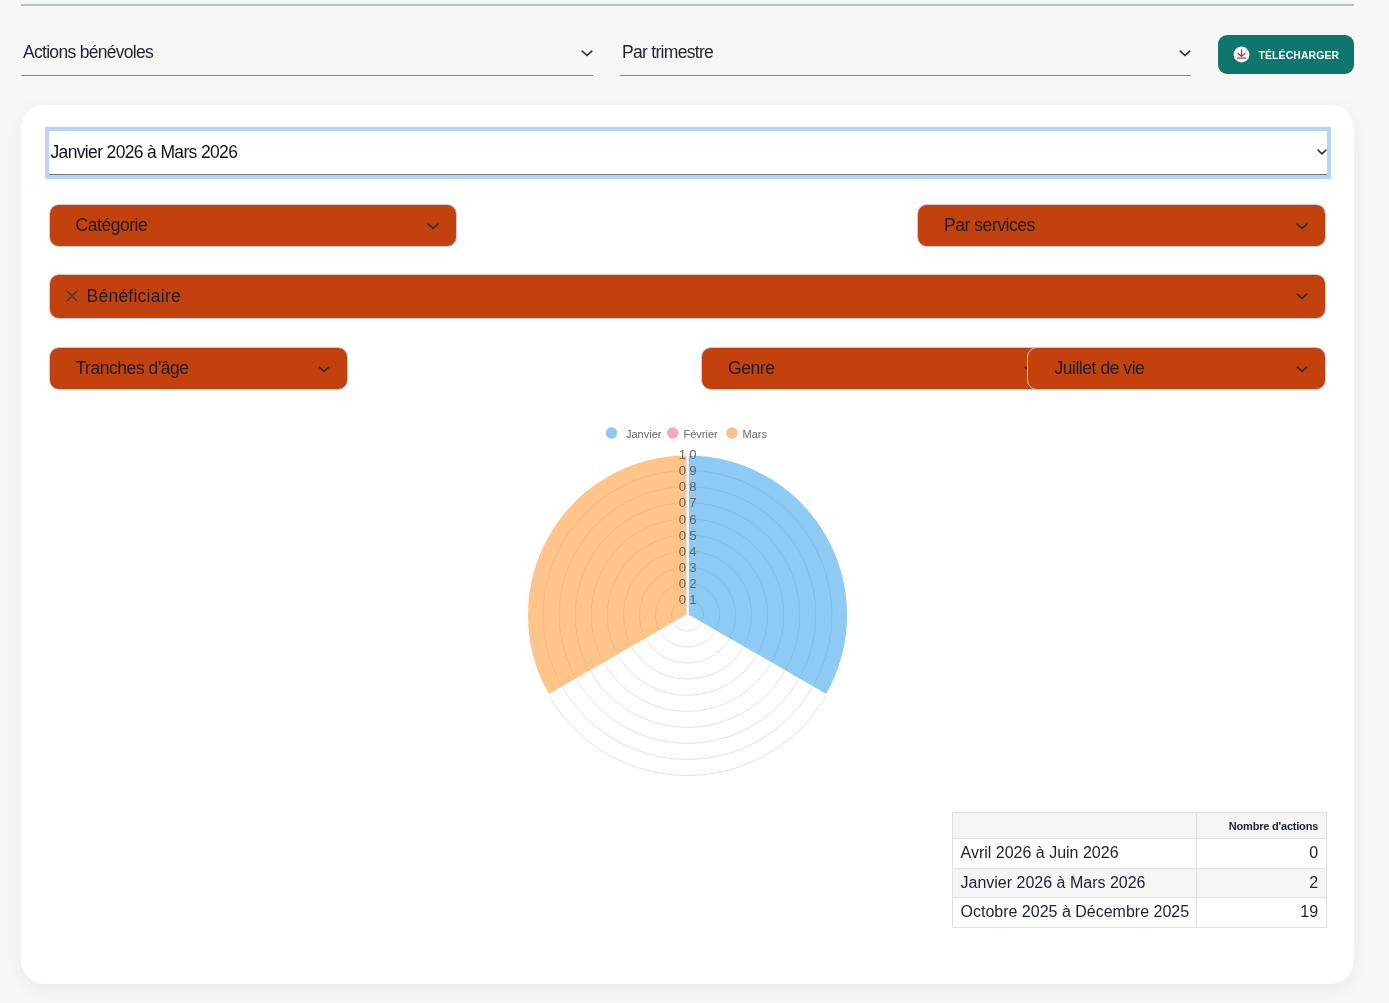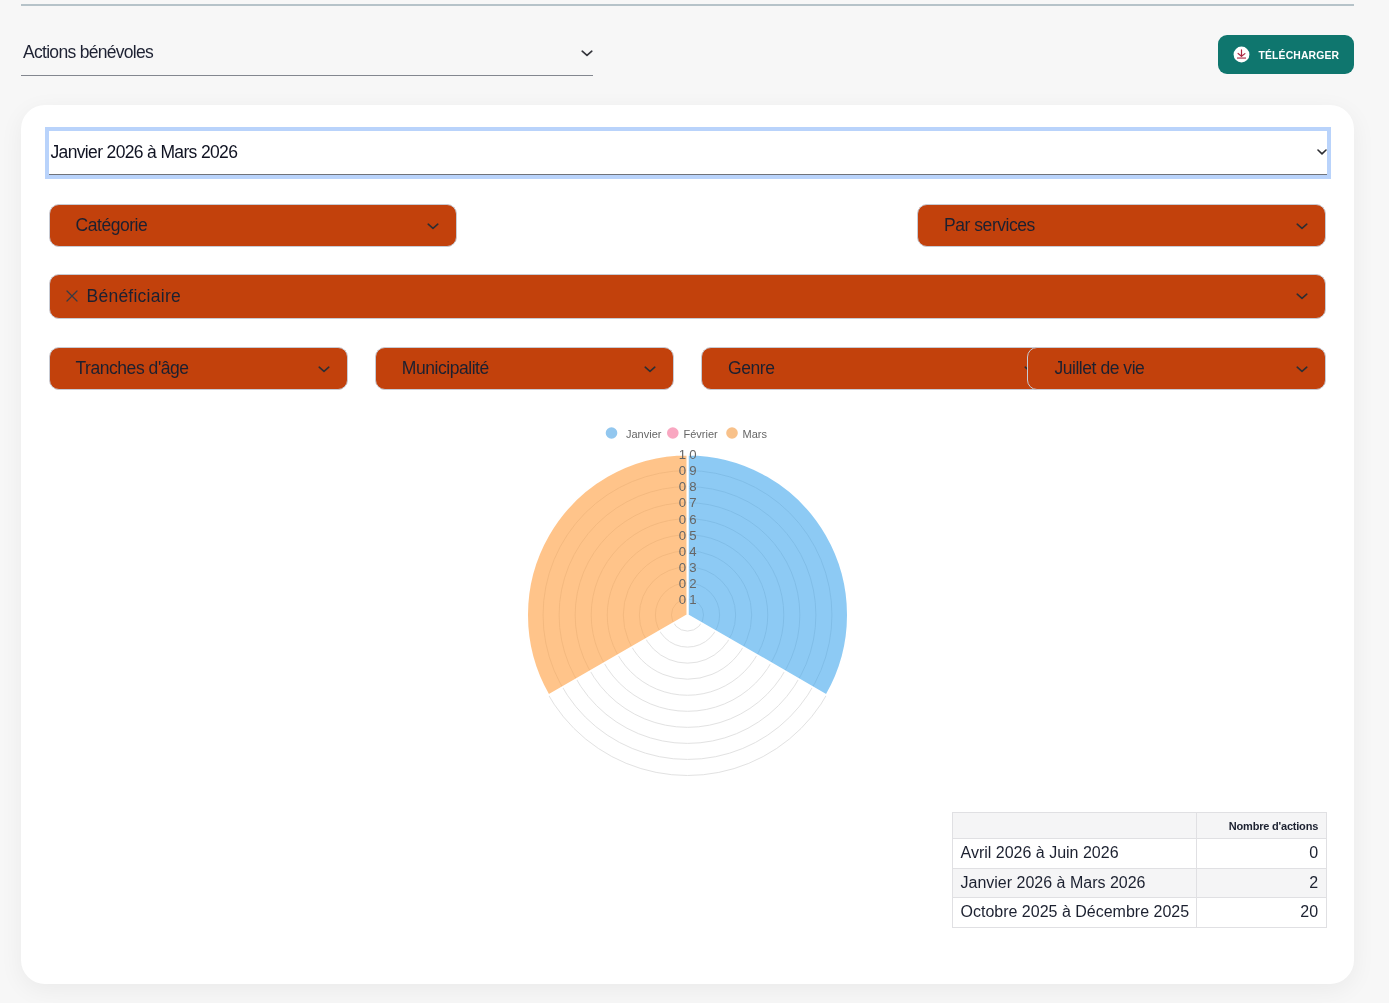--- a/index.html
+++ b/index.html
@@ -32,20 +32,27 @@
   td.n { text-align:right; }
   tr.g { background:#f5f5f6; }
 </style>
 </head>
 <body>
 <div class="page">
   <div class="abs topline"></div>
 
   <div class="abs usel" style="left:21px; width:572px;">
     <div class="lbl">Actions bénévoles</div>
+    <svg width="12" height="7" viewBox="0 0 12 7">
+        <path d="M1.2 1.2 L6 5.4 L10.8 1.2" fill="none" stroke="#35363c" stroke-width="1.7" stroke-linecap="round" stroke-linejoin="round"></path>
+      </svg>
+    <div class="line"></div>
+  </div>
+  <div class="abs usel" style="left:620px; width:571px;">
+    <div class="lbl">Par trimestre</div>
     <svg width="12" height="7" viewBox="0 0 12 7">
         <path d="M1.2 1.2 L6 5.4 L10.8 1.2" fill="none" stroke="#35363c" stroke-width="1.7" stroke-linecap="round" stroke-linejoin="round"></path>
       </svg>
     <div class="line"></div>
   </div>
 
   <div class="abs btn">
     <svg class="ic" width="17" height="17" viewBox="0 0 17 17">
       <circle cx="8.5" cy="8.5" r="7.9" fill="#ffffff"></circle>
       <path d="M8.5 3.9 L8.5 10.1" stroke="#ac2540" stroke-width="1.2" stroke-linecap="round"></path>
@@ -81,26 +88,20 @@
           <path d="M1 1 L11 11 M11 1 L1 11" stroke="#383b44" stroke-width="1.25" stroke-linecap="round"></path>
         </svg>
       <div class="lbl">Bénéficiaire</div>
       <svg class="chev" width="12" height="7" viewBox="0 0 12 7">
           <path d="M1.2 1.2 L6 5.4 L10.8 1.2" fill="none" stroke="#2d2e33" stroke-width="1.6" stroke-linecap="round" stroke-linejoin="round"></path>
         </svg>
     </div>
 
     <div class="box row3" style="left:27.5px; width:299px;">
       <div class="lbl">Tranches d'âge</div>
-      <svg class="chev" width="12" height="7" viewBox="0 0 12 7">
-          <path d="M1.2 1.2 L6 5.4 L10.8 1.2" fill="none" stroke="#2d2e33" stroke-width="1.6" stroke-linecap="round" stroke-linejoin="round"></path>
-        </svg>
-    </div>
-    <div class="box row3" style="left:353.8px; width:299px;">
-      <div class="lbl">Municipalité</div>
       <svg class="chev" width="12" height="7" viewBox="0 0 12 7">
           <path d="M1.2 1.2 L6 5.4 L10.8 1.2" fill="none" stroke="#2d2e33" stroke-width="1.6" stroke-linecap="round" stroke-linejoin="round"></path>
         </svg>
     </div>
     <div class="box row3" style="left:680.1px; width:353px;">
       <div class="lbl">Genre</div>
       <svg class="chev" width="12" height="7" viewBox="0 0 12 7">
           <path d="M1.2 1.2 L6 5.4 L10.8 1.2" fill="none" stroke="#2d2e33" stroke-width="1.6" stroke-linecap="round" stroke-linejoin="round"></path>
         </svg>
     </div>
@@ -173,18 +174,18 @@
       <tr>
             <td>Avril 2026 à Juin 2026</td>
             <td class="n">0</td>
           </tr>
       <tr class="g">
             <td>Janvier 2026 à Mars 2026</td>
             <td class="n">2</td>
           </tr>
       <tr>
             <td>Octobre 2025 à Décembre 2025</td>
-            <td class="n">20</td>
+            <td class="n">19</td>
           </tr>
     </tbody>
       </table>
   </div>
 </div>
 
 </body></html>

